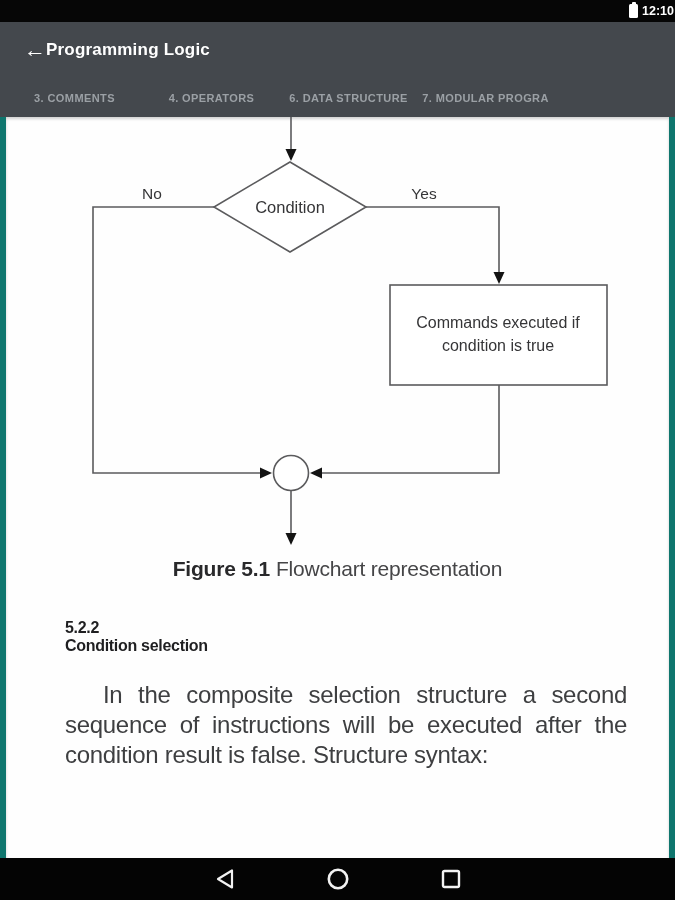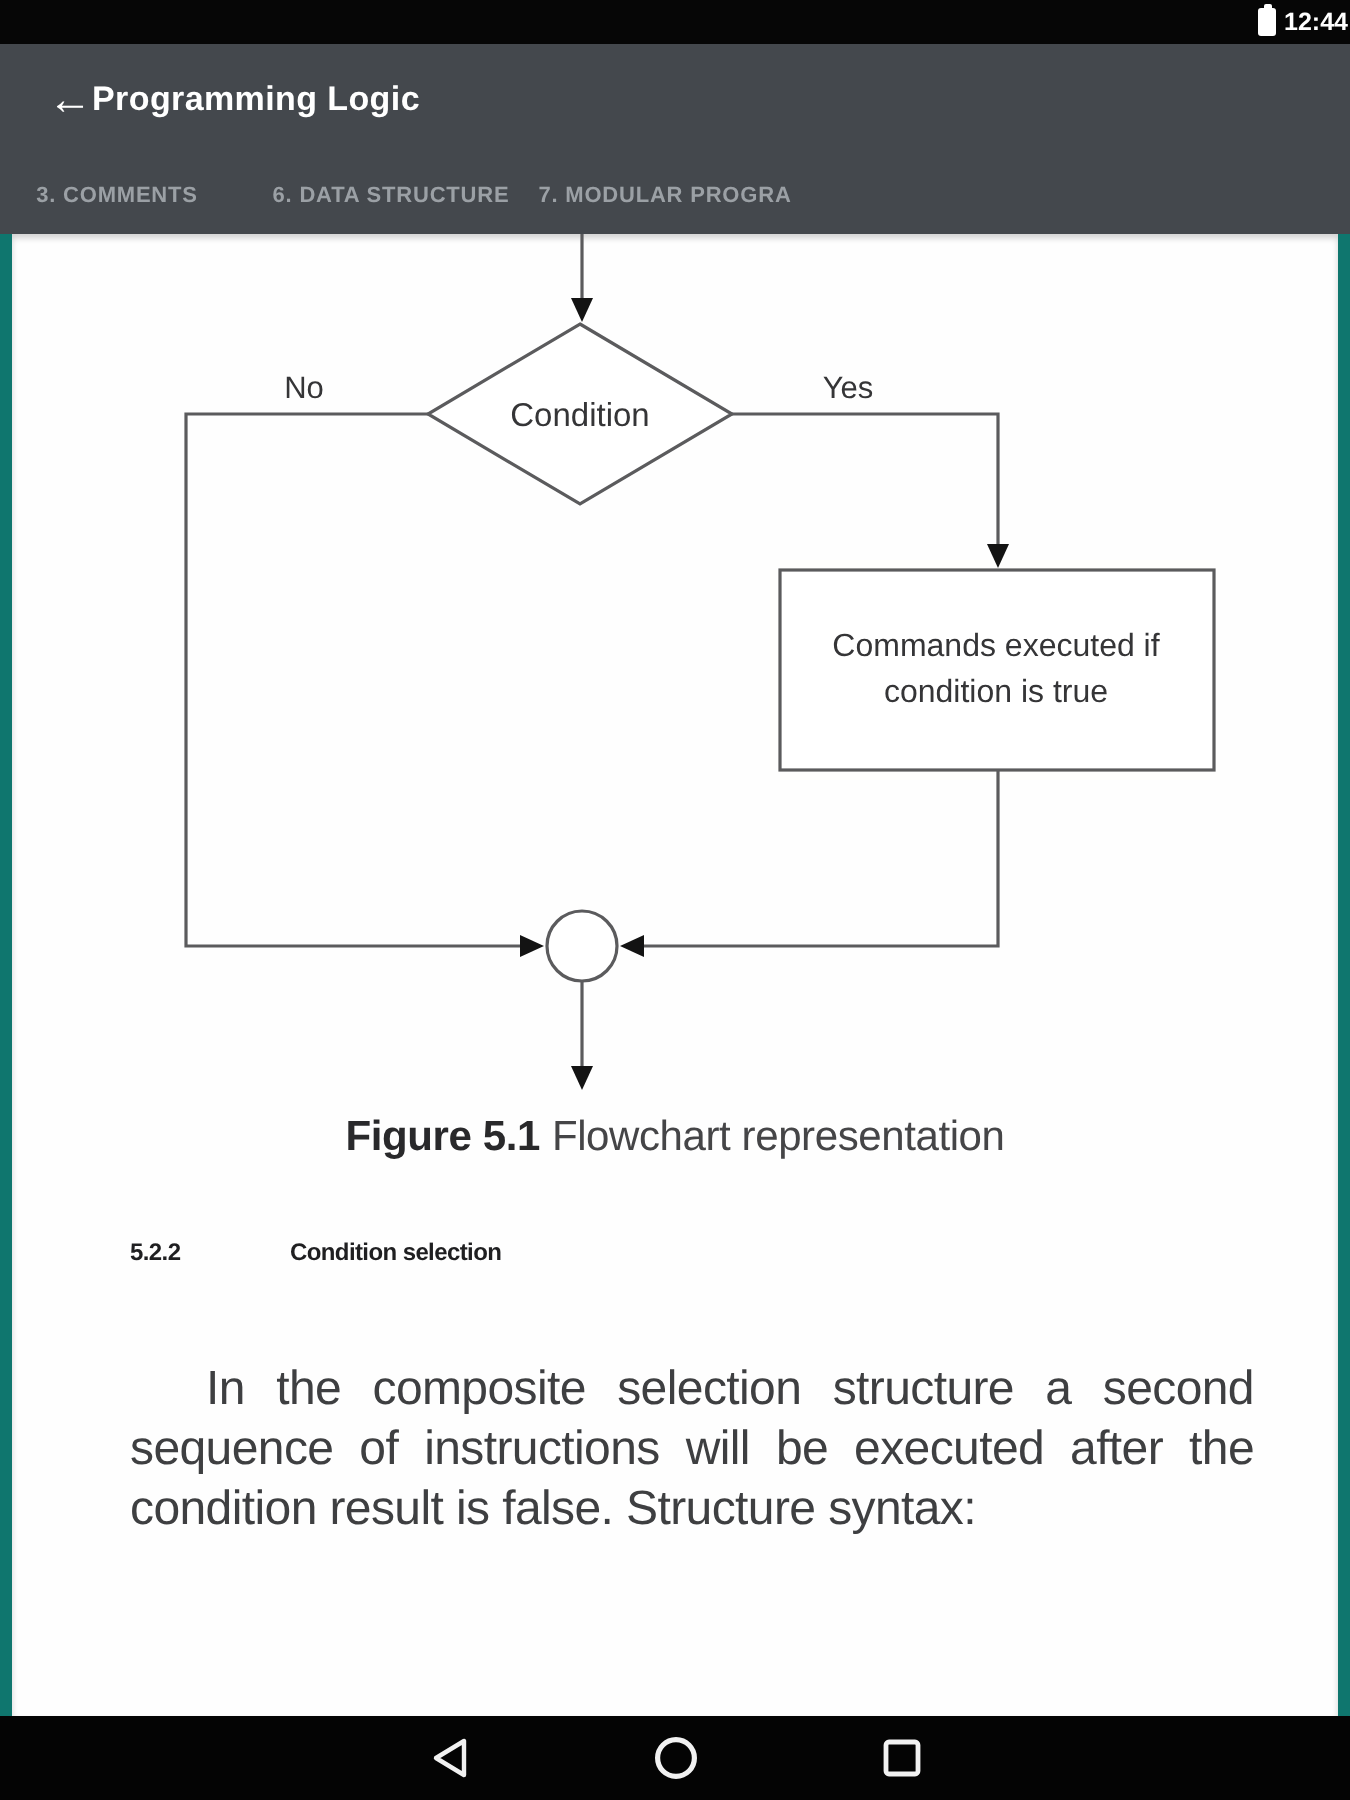--- a/index.html
+++ b/index.html
@@ -40,21 +40,21 @@
   }
   .back-arrow { color: #fff; font-size: 22px; line-height: 1; cursor: pointer; }
   .app-title { color: #fff; font-size: 17px; font-weight: 700; letter-spacing: 0.2px; }
 
   
   .tab-bar {
     position: absolute; top: 78px; left: 0; right: 0; height: 39px;
     background: #44484D;
     display: flex; margin: 0;
     overflow: hidden;
-    padding-left: 0;
+    padding-left: 16px;
   }
   .tab-strip { display: flex; margin-left: -10px; height: 100%; }
   .tab {
     position: relative;
     min-width: 137px; max-width: 137px;
     display: flex; align-items: center; justify-content: center;
     cursor: pointer;
   }
   .tab-label {
     color: #9BA0A5; font-size: 11px; font-weight: 700;
@@ -88,22 +88,23 @@
     position: absolute; top: 440px; left: 0; right: 0;
     text-align: center;
     font-size: 21px; color: #454547;
     letter-spacing: -0.2px;
   }
   .figure-caption b { color: #29292B; font-weight: 700; margin-right: 6px; }
 
   .section-heading {
     position: absolute; top: 502px; left: 59px; right: 40px;
     display: flex;
-    font-size: 12px; font-weight: 700; color: #1F1F21;
+    font-size: 16px; font-weight: 700; color: #1F1F21;
     letter-spacing: -0.3px;
+    flex-direction: column;
   }
   .section-number { width: 80px; }
 
   .body-paragraph {
     position: absolute; top: 563px; left: 59px; right: 42px;
     font-size: 24px; line-height: 30px;
     color: #3E3F41;
     text-align: justify;
     text-indent: 38px;
     letter-spacing: -0.3px;
@@ -122,32 +123,36 @@
     cursor: pointer;
   }
 </style>
 </head>
 <body>
 
 <div class="screen">
 
   <div class="status-bar">
     <span class="battery"></span>
-    <span class="status-time">12:44</span>
+    <span class="status-time">12:10</span>
   </div>
 
   <div class="app-bar">
     <span class="back-arrow">←</span>
     <span class="app-title">Programming Logic</span>
   </div>
 
   <div class="tab-bar">
     <div class="tab-strip">
         <div class="tab">
       <span class="tab-label">3. COMMENTS</span>
+
+    </div>
+        <div class="tab">
+      <span class="tab-label">4. OPERATORS</span>
 
     </div>
         <div class="tab">
       <span class="tab-label">6. DATA STRUCTURE</span>
 
     </div>
         <div class="tab">
       <span class="tab-label">7. MODULAR PROGRA</span>
 
     </div>

